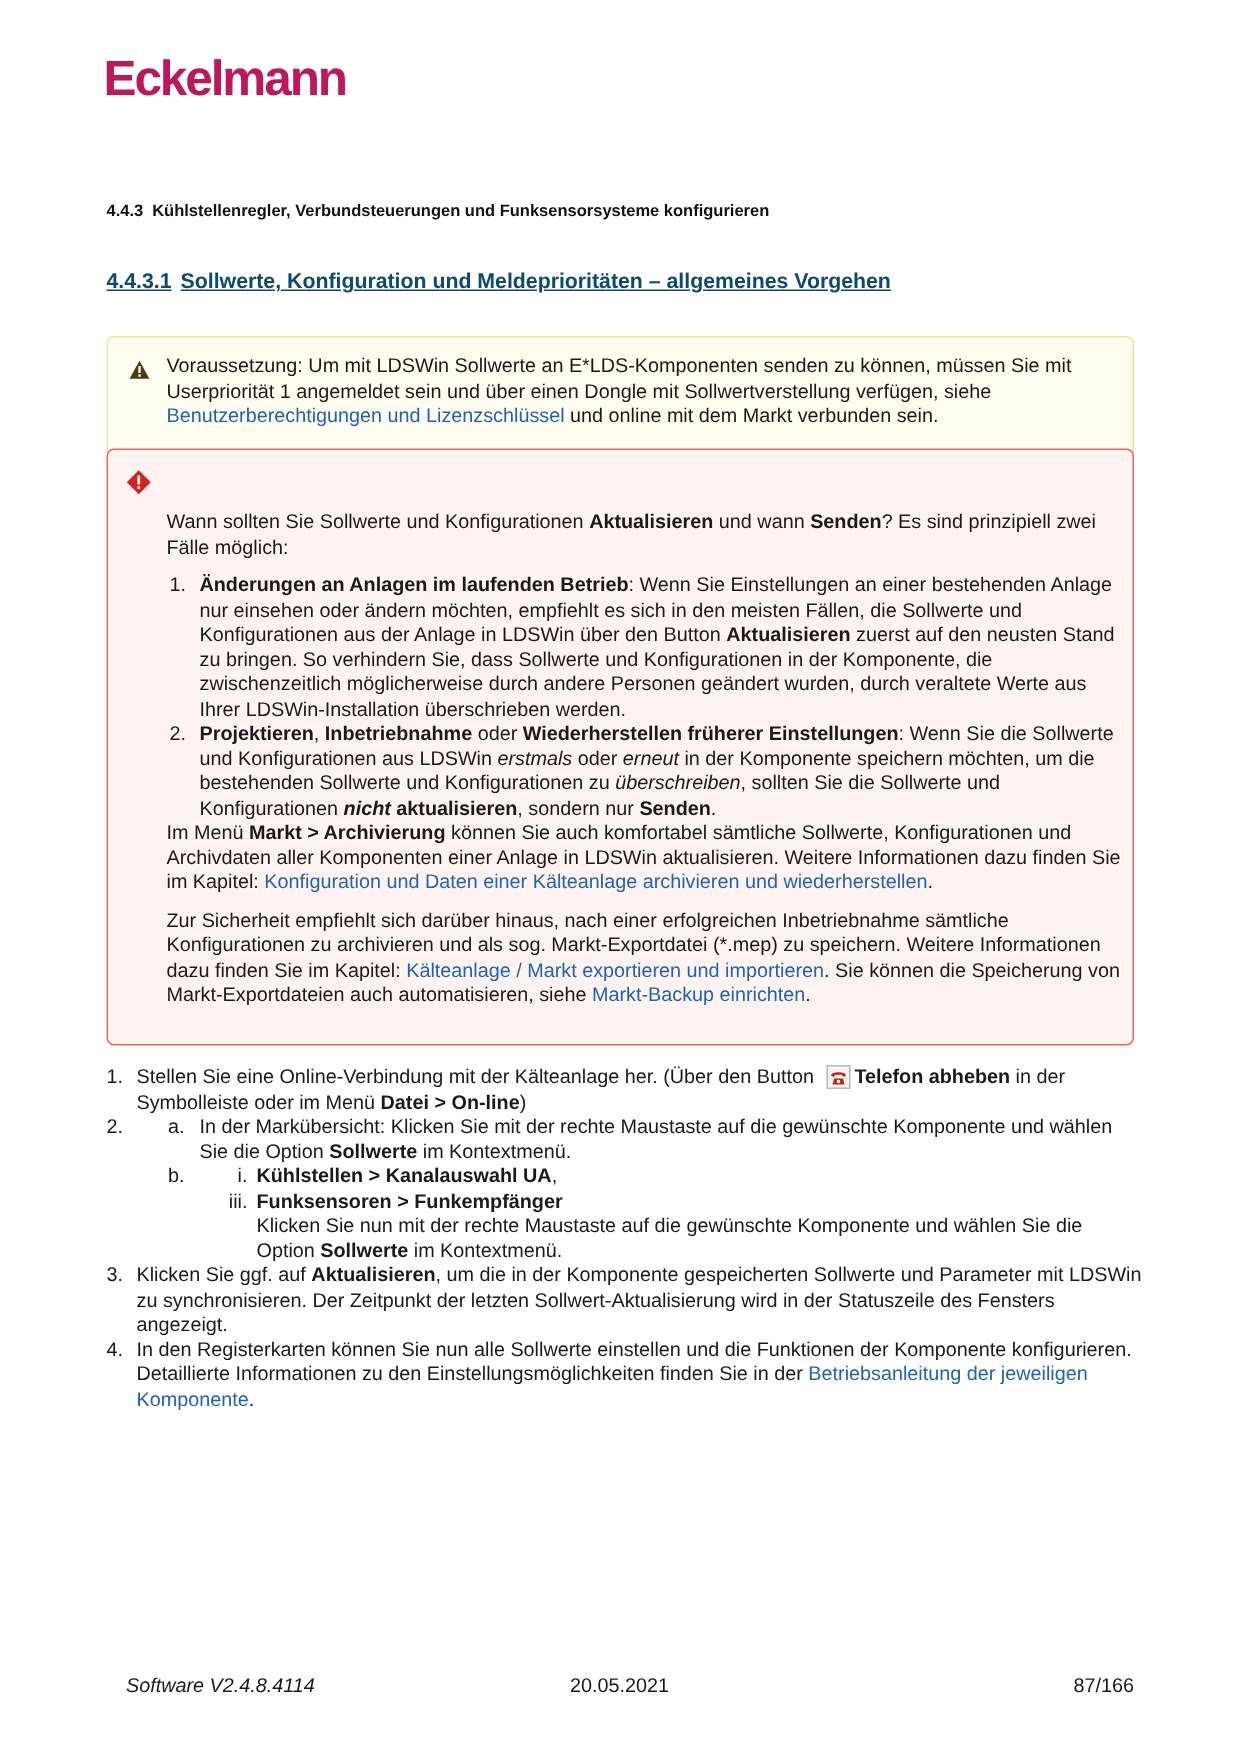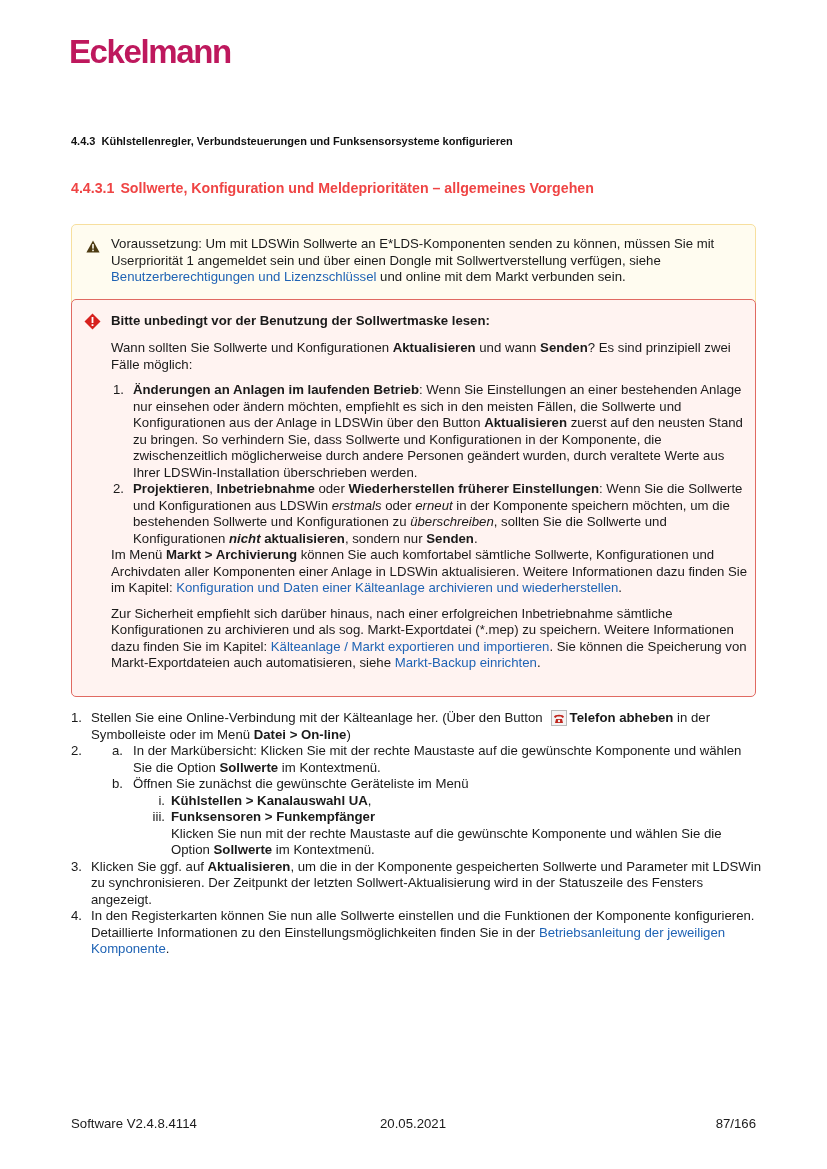--- a/index.html
+++ b/index.html
@@ -17,21 +17,21 @@
       font-family: "Liberation Sans", sans-serif;
       font-weight: bold; font-size: 33px; letter-spacing: -1.4px;
       color: #be185d;
     }
     h2.h1 {
       position: absolute; left: 71px; top: 133px;
       font-size: 11px; font-weight: bold; color: #111;
     }
     h2.h2 {
       position: absolute; left: 71px; top: 180px;
-      font-size: 14.2px; font-weight: bold; color: #ef4444;
+      font-size: 14.2px; font-weight: bold; color: #0c4a6e; text-decoration: underline;
     }
     .num { margin-right: 6px; }
     a.link { color: #1f63b4; text-decoration: none; }
     .box-warn {
       position: absolute; left: 71px; top: 212px; width: 685px; height: 82px;
       background: #fffcf0; border: 1px solid #f7df9e; border-radius: 5px; margin-top: 12px;
     }
     .box-warn .icon { position: absolute; left: 14px; top: 15px; width: 14px; height: 13px; }
     .box-warn .text { position: absolute; left: 39px; top: 11px; width: 640px; }
     .box-alert {
@@ -52,21 +52,21 @@
     .sub-list > li { position: relative; padding-left: 21px; }
     .sub-list > li > .n { position: absolute; left: 0; top: 0; }
     .roman-list { list-style: none; margin-left: 57px; }
     .roman-list > li { position: relative; padding-left: 23px; }
     .roman-list > li > .n { position: absolute; right: calc(100% - 17px); top: 0; text-align: right; }
     .phone-icon {
       display: inline-block; width: 16px; height: 16px; vertical-align: -3px;
       margin: 0 3px 0 8px; border: 1px solid #b9b9b9; background: #f4f4f4;
     }
     .footer { position: absolute; top: 1116px; font-size: 13.2px; color: #1a1a1a; }
-    .footer.left { left: 71px; }
+    .footer.left { left: 84px; font-style: italic; }
     .footer.center { left: 380px; }
     .footer.right { right: 71px; }
     b { font-weight: bold; }
     i { font-style: italic; margin-top: 32px; }
   </style>
 </head>
 <body>
 
 <div class="logo">Eckelmann</div>
 
@@ -88,21 +88,20 @@
     <span>Voraussetzung: Um mit LDSWin Sollwerte an E*LDS-Komponenten senden zu können, müssen Sie mit Userpriorität 1 angemeldet sein und über einen Dongle mit Sollwertverstellung verfügen, siehe </span><a class="link" href="#">Benutzerberechtigungen und Lizenzschlüssel</a><span> und online mit dem Markt verbunden sein.</span>
   </div>
 </div>
 
 <div class="box-alert">
   <svg class="icon" viewBox="0 0 17 17">
     <path d="M8.5 0.5 L16.5 8.5 L8.5 16.5 L0.5 8.5 Z" fill="#d7211e"></path>
     <rect x="7.6" y="4" width="1.8" height="6" fill="#ffffff"></rect>
     <rect x="7.6" y="11.2" width="1.8" height="1.8" fill="#ffffff"></rect>
   </svg>
-  <div class="title">Bitte unbedingt vor der Benutzung der Sollwertmaske lesen:</div>
   <div class="content">
     <p>
       <span>Wann sollten Sie Sollwerte und Konfigurationen </span><b>Aktualisieren</b><span> und wann </span><b>Senden</b><span>? Es sind prinzipiell zwei Fälle möglich:</span>
     </p>
     <ol class="dec">
       <li>
         <span class="n">1.</span>
         <b>Änderungen an Anlagen im laufenden Betrieb</b><span>: Wenn Sie Einstellungen an einer bestehenden Anlage nur einsehen oder ändern möchten, empfiehlt es sich in den meisten Fällen, die Sollwerte und Konfigurationen aus der Anlage in LDSWin über den Button </span><b>Aktualisieren</b><span> zuerst auf den neusten Stand zu bringen. So verhindern Sie, dass Sollwerte und Konfigurationen in der Komponente, die zwischenzeitlich möglicherweise durch andere Personen geändert wurden, durch veraltete Werte aus Ihrer LDSWin-Installation überschrieben werden.</span>
       </li>
       <li>
@@ -130,21 +129,20 @@
   </li>
   <li>
     <span class="n">2.</span>
     <ol class="sub-list">
       <li>
         <span class="n">a.</span>
         <span>In der Markübersicht: Klicken Sie mit der rechte Maustaste auf die gewünschte Komponente und wählen Sie die Option </span><b>Sollwerte</b><span> im Kontextmenü.</span>
       </li>
       <li>
         <span class="n">b.</span>
-        <span>Öffnen Sie zunächst die gewünschte Geräteliste im Menü</span>
       </li>
     </ol>
     <ol class="roman-list">
       <li>
         <span class="n">i.</span>
         <b>Kühlstellen &gt; Kanalauswahl UA</b><span>,</span>
       </li>
       <li>
         <span class="n">iii.</span>
         <b>Funksensoren &gt; Funkempfänger</b><br>

